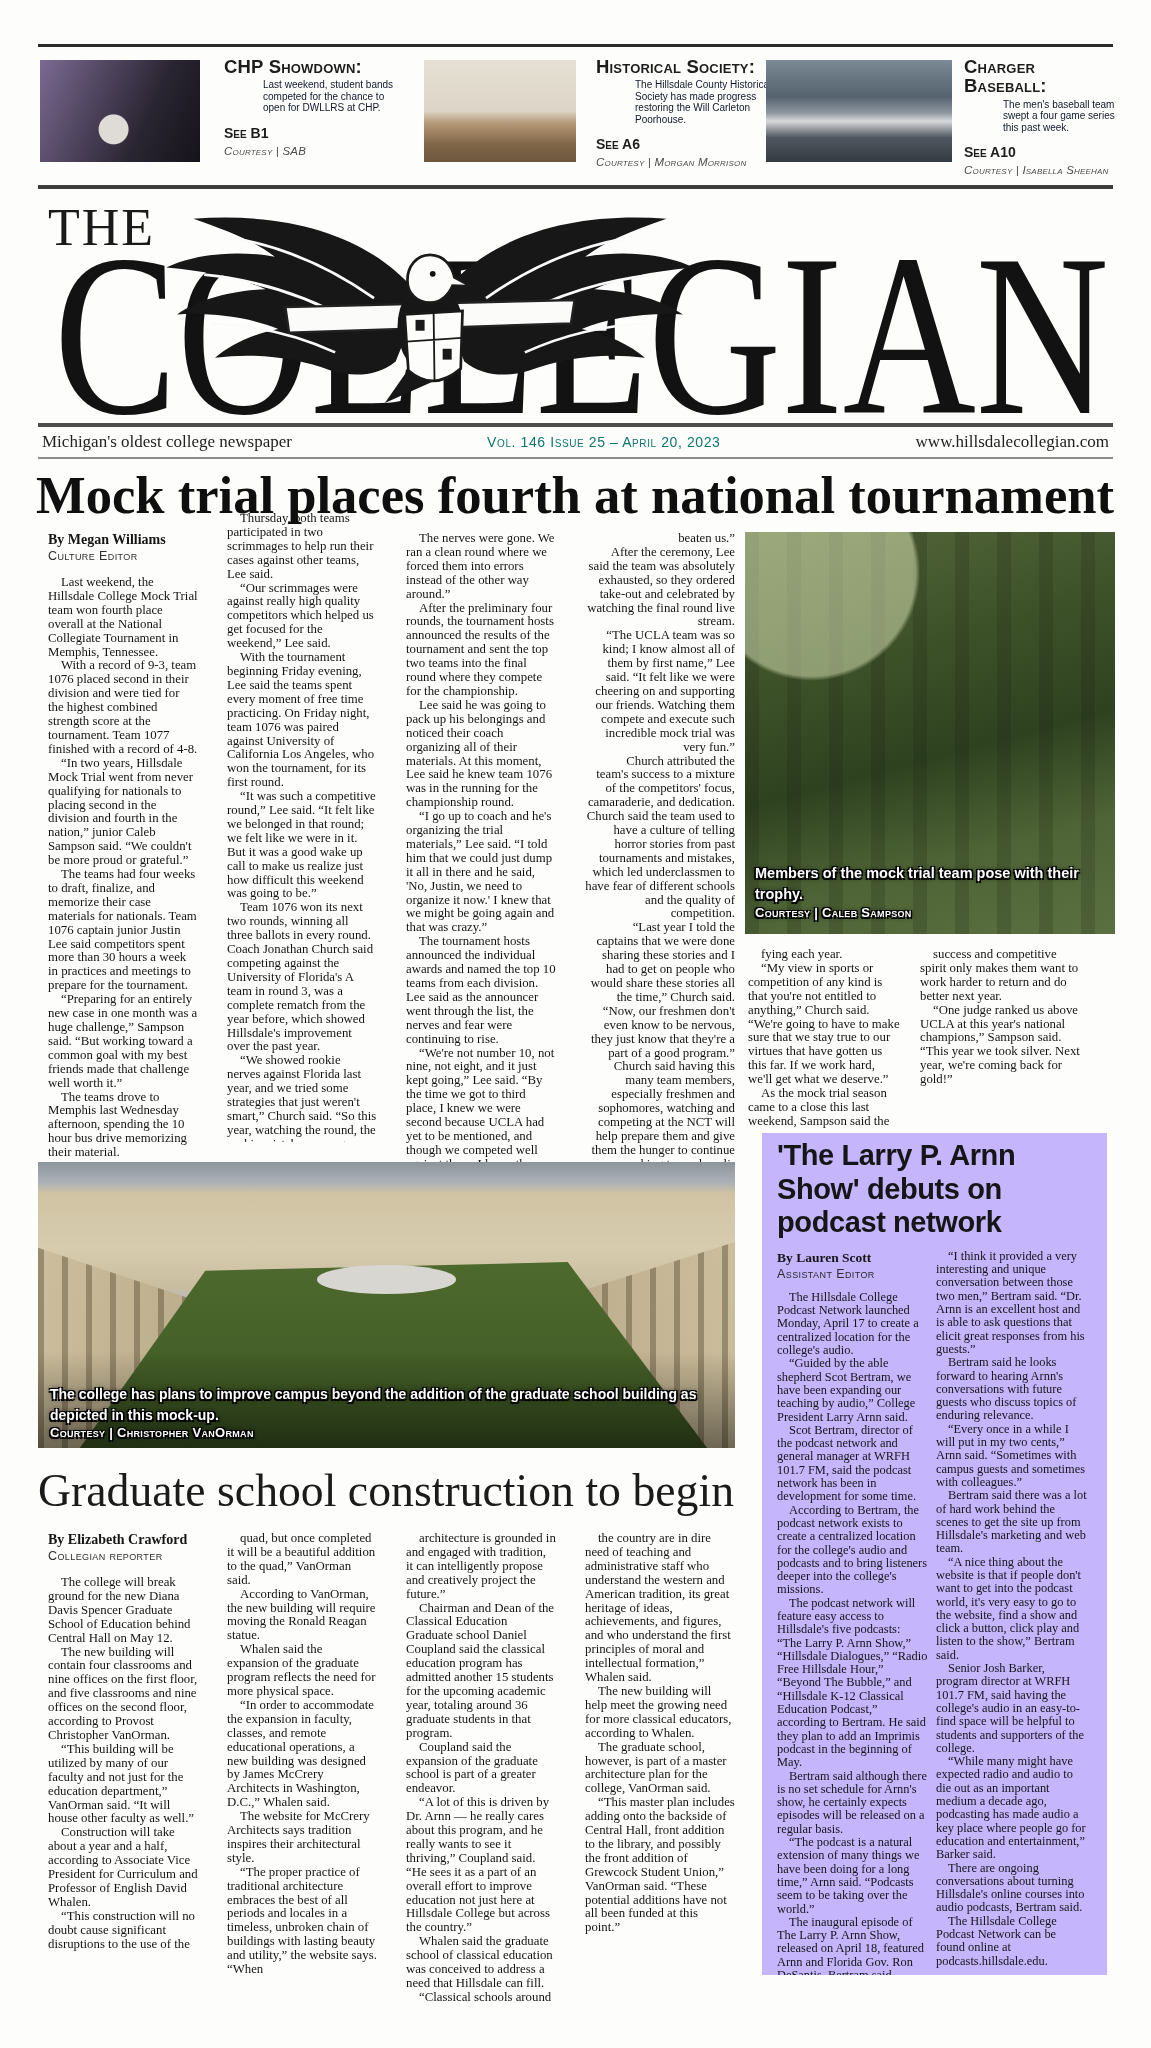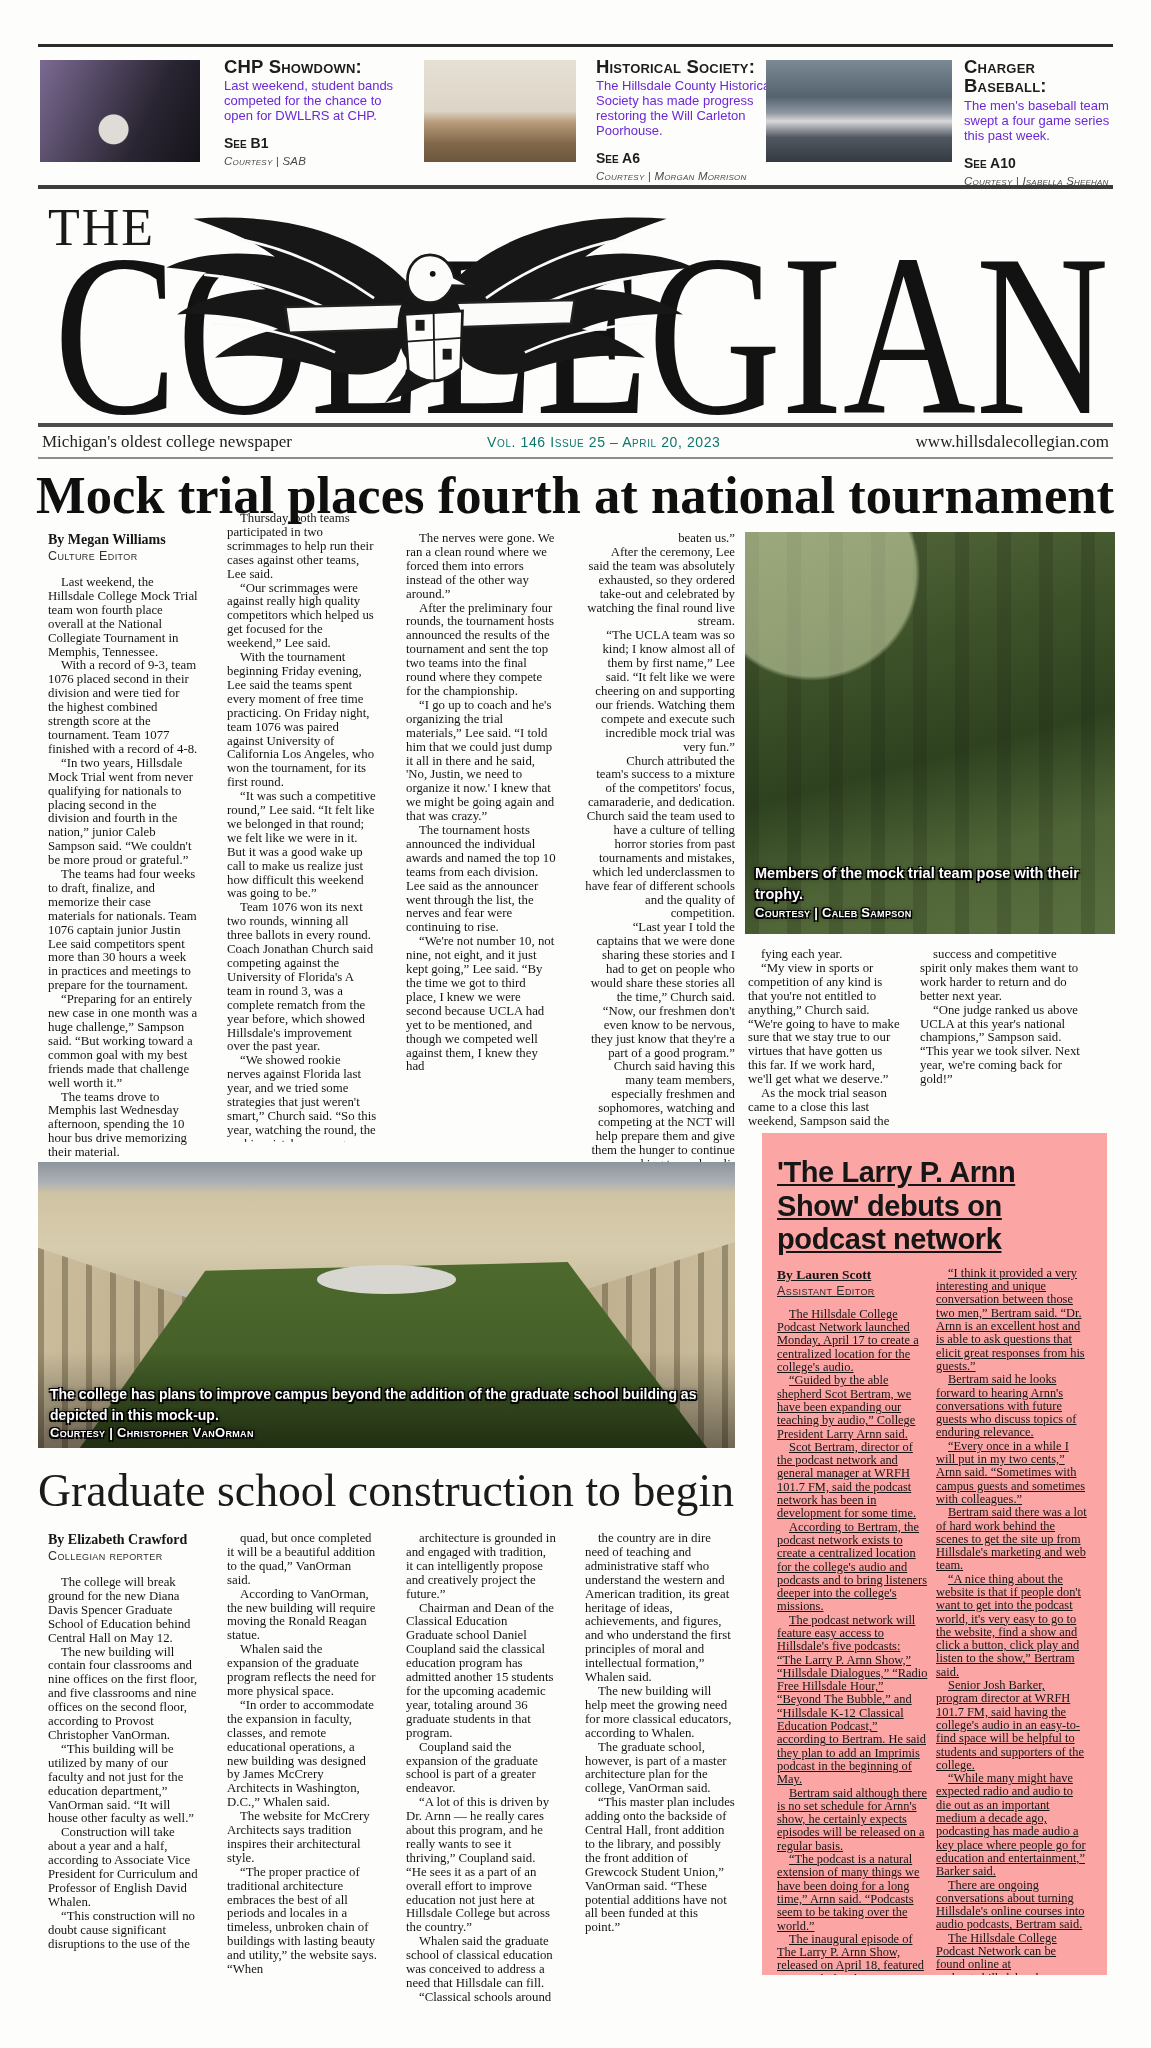--- a/index.html
+++ b/index.html
@@ -4,22 +4,22 @@
 <style>
   html,body{margin:0;padding:0;background:#e8e8e8;}
   .page{position:relative;width:1151px;height:2048px;margin:0 auto;background:#fdfdfb;
         font-family:"Liberation Serif",serif;color:#151515;overflow:hidden;}
   .rule{position:absolute;left:38px;width:1075px;background:#2b2b2b;}
   
   .teaser-img{position:absolute;top:60px;height:102px;}
   .teaser-text{position:absolute;top:57px;}
   .teaser-title{font-family:"Liberation Sans",sans-serif;font-weight:700;font-size:18.5px;
                 line-height:1.05;font-variant-caps:small-caps;letter-spacing:.2px;color:#1d1d1d;}
-  .teaser-body{font-family:"Liberation Sans",sans-serif;font-size:13px;line-height:1.15;
-               color:#6d28d9;margin-top:3px;}
+  .teaser-body{font-family:"Liberation Sans",sans-serif;font-size:10px;line-height:1.15;
+               color:#0f172a;margin-top:3px;margin-left:39px;}
   .teaser-see{font-family:"Liberation Sans",sans-serif;font-weight:700;font-size:14px;
               font-variant-caps:small-caps;margin-top:11px;color:#1d1d1d;}
   .teaser-credit{font-family:"Liberation Sans",sans-serif;font-style:italic;font-size:11.5px;
                  font-variant-caps:small-caps;color:#4a4a4a;margin-top:4px;letter-spacing:.2px;}
   .img1{background:radial-gradient(circle at 46% 68%, rgba(232,228,222,.95) 0 13%, rgba(232,228,222,0) 14%),
               linear-gradient(115deg,#7b6a92 0%,#554a66 30%,#2a2532 65%,#15131a 100%);}
   .img2{background:linear-gradient(180deg,#e6e0d4 0%,#dcd5c7 50%,#b59877 62%,#82684a 82%,#6b563e 100%);}
   .img3{background:linear-gradient(180deg,#7c8a96 0%,#55636f 36%,#8f98a1 52%,#d8d9da 60%,#505760 76%,#343a41 100%);}
   
   .the{position:absolute;left:48px;top:202px;font-size:52px;line-height:1;letter-spacing:2px;color:#1a1a1a;}
@@ -62,22 +62,22 @@
   .rend-colonnade-l{position:absolute;left:0;top:30%;width:24%;height:70%;
       background:repeating-linear-gradient(90deg, rgba(90,78,52,.45) 0 6px, rgba(0,0,0,0) 6px 24px),
                  linear-gradient(100deg,#cdbf9e,#b8a988);clip-path:polygon(0 0,100% 28%,100% 100%,0 100%);}
   .rend-colonnade-r{position:absolute;right:0;top:28%;width:26%;height:72%;
       background:repeating-linear-gradient(90deg, rgba(90,78,52,.45) 0 6px, rgba(0,0,0,0) 6px 24px),
                  linear-gradient(260deg,#cdbf9e,#b8a988);clip-path:polygon(0 28%,100% 0,100% 100%,0 100%);}
   .rend-path{position:absolute;left:40%;top:36%;width:20%;height:10%;background:#d8d6d0;border-radius:50%;}
   .rend-shade{position:absolute;left:0;bottom:0;width:100%;height:34%;
       background:linear-gradient(180deg,rgba(0,0,0,0),rgba(0,0,0,.45));}
   
-  .arnn{position:absolute;left:762px;top:1133px;width:345px;height:842px;background:#fca5a5;
-        box-sizing:border-box;padding:23px 15px;overflow:hidden;text-decoration:underline;}
+  .arnn{position:absolute;left:762px;top:1133px;width:345px;height:842px;background:#c4b5fd;
+        box-sizing:border-box;padding:6px 15px;overflow:hidden;}
   .arnn h2{font-family:"Liberation Sans",sans-serif;font-weight:700;font-size:29px;line-height:1.16;
            letter-spacing:-.4px;color:#161616;margin:0 0 10px;}
   .arnn .by{font-size:13.5px;}
   .arnn .role{margin-bottom:10px;}
   .arnn-cols{display:flex;gap:8px;}
   .acol{width:151px;}
   .acol p{margin:0;text-indent:12px;font-size:12.4px;line-height:13.3px;color:#161616;}
 </style>
 </head>
 <body>
@@ -161,20 +161,21 @@
         <p>With the tournament beginning Friday evening, Lee said the teams spent every moment of free time practicing. On Friday night, team 1076 was paired against University of California Los Angeles, who won the tournament, for its first round.</p>
         <p>“It was such a competitive round,” Lee said. “It felt like we belonged in that round; we felt like we were in it. But it was a good wake up call to make us realize just how difficult this weekend was going to be.”</p>
         <p>Team 1076 won its next two rounds, winning all three ballots in every round. Coach Jonathan Church said competing against the University of Florida's A team in round 3, was a complete rematch from the year before, which showed Hillsdale's improvement over the past year.</p>
         <p>“We showed rookie nerves against Florida last year, and we tried some strategies that just weren't smart,” Church said. “So this year, watching the round, the rookie mistakes were gone.</p>
       </div>
   </div>
   <div class="col" style="left:406px;top:532px;height:630px;">
     <div>
         <p>The nerves were gone. We ran a clean round where we forced them into errors instead of the other way around.”</p>
         <p>After the preliminary four rounds, the tournament hosts announced the results of the tournament and sent the top two teams into the final round where they compete for the championship.</p>
+        <p>Lee said he was going to pack up his belongings and noticed their coach organizing all of their materials. At this moment, Lee said he knew team 1076 was in the running for the championship round.</p>
         <p>“I go up to coach and he's organizing the trial materials,” Lee said. “I told him that we could just dump it all in there and he said, 'No, Justin, we need to organize it now.' I knew that we might be going again and that was crazy.”</p>
         <p>The tournament hosts announced the individual awards and named the top 10 teams from each division. Lee said as the announcer went through the list, the nerves and fear were continuing to rise.</p>
         <p>“We're not number 10, not nine, not eight, and it just kept going,” Lee said. “By the time we got to third place, I knew we were second because UCLA had yet to be mentioned, and though we competed well against them, I knew they had</p>
       </div>
   </div>
   <div class="col" style="left:585px;top:532px;height:630px;text-align:right;">
     <div>
         <p>beaten us.”</p>
         <p>After the ceremony, Lee said the team was absolutely exhausted, so they ordered take-out and celebrated by watching the final round live stream.</p>
         <p>“The UCLA team was so kind; I know almost all of them by first name,” Lee said. “It felt like we were cheering on and supporting our friends. Watching them compete and execute such incredible mock trial was very fun.”</p>

